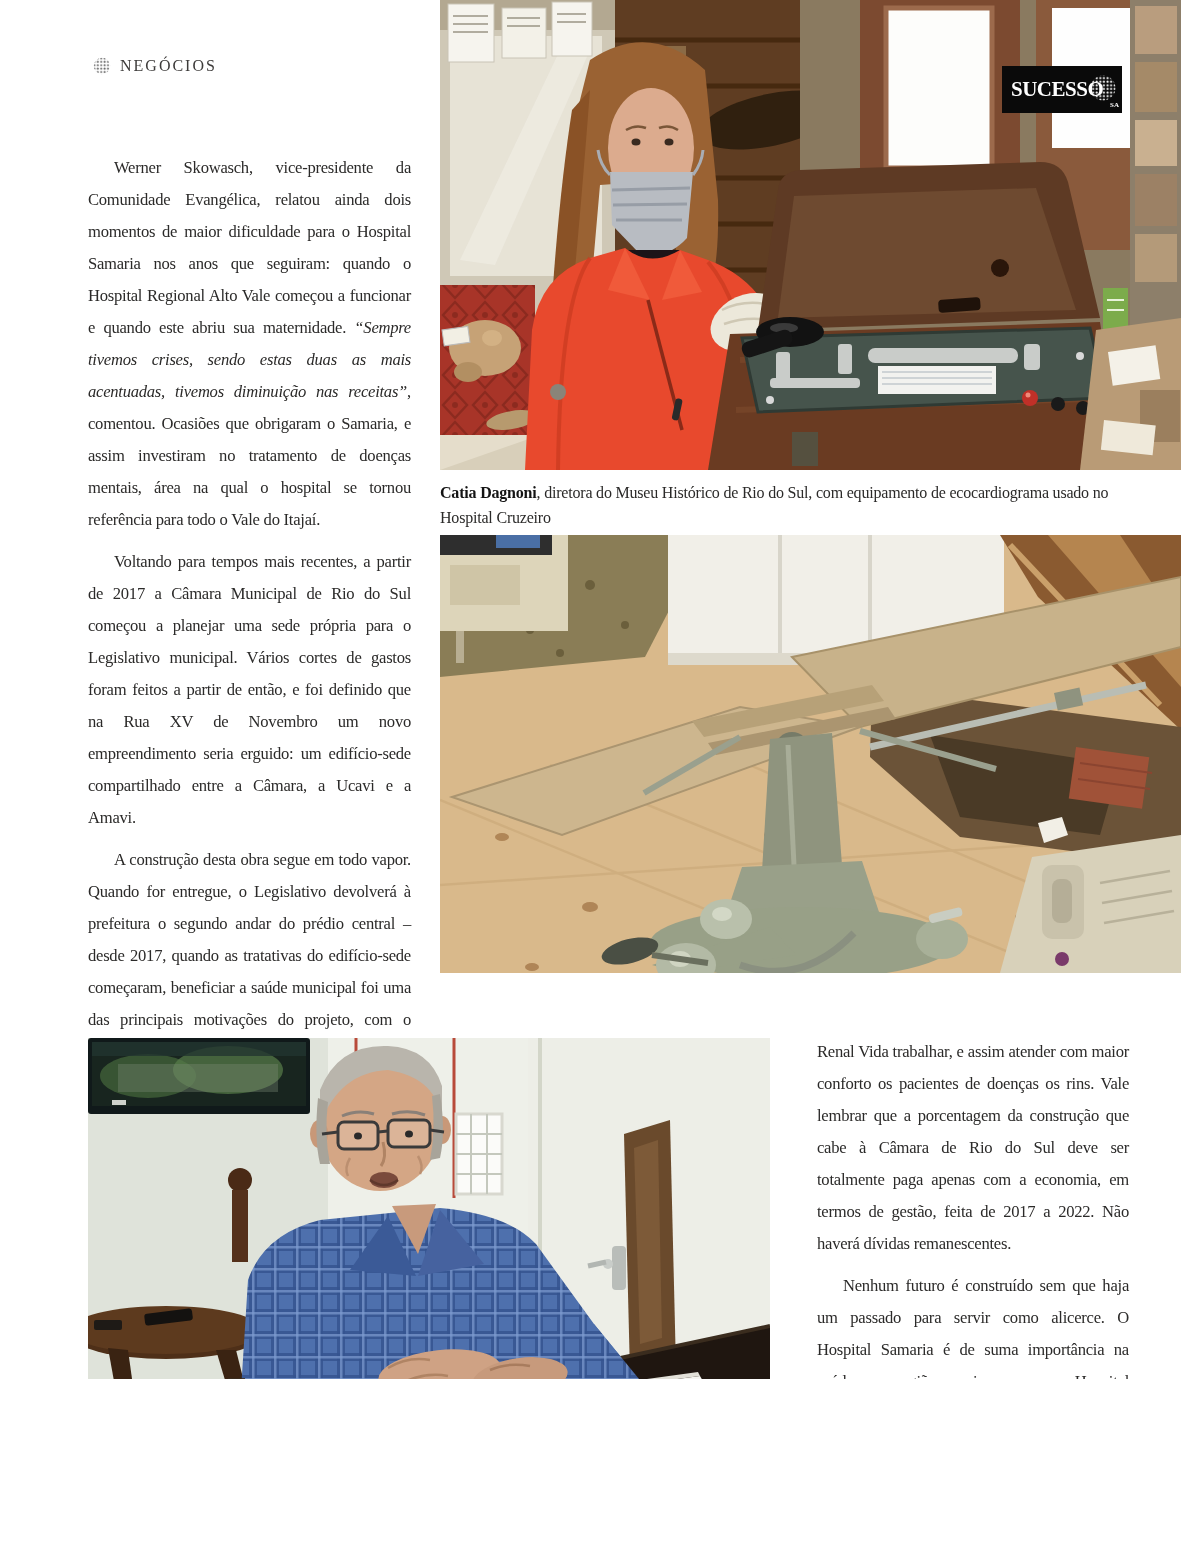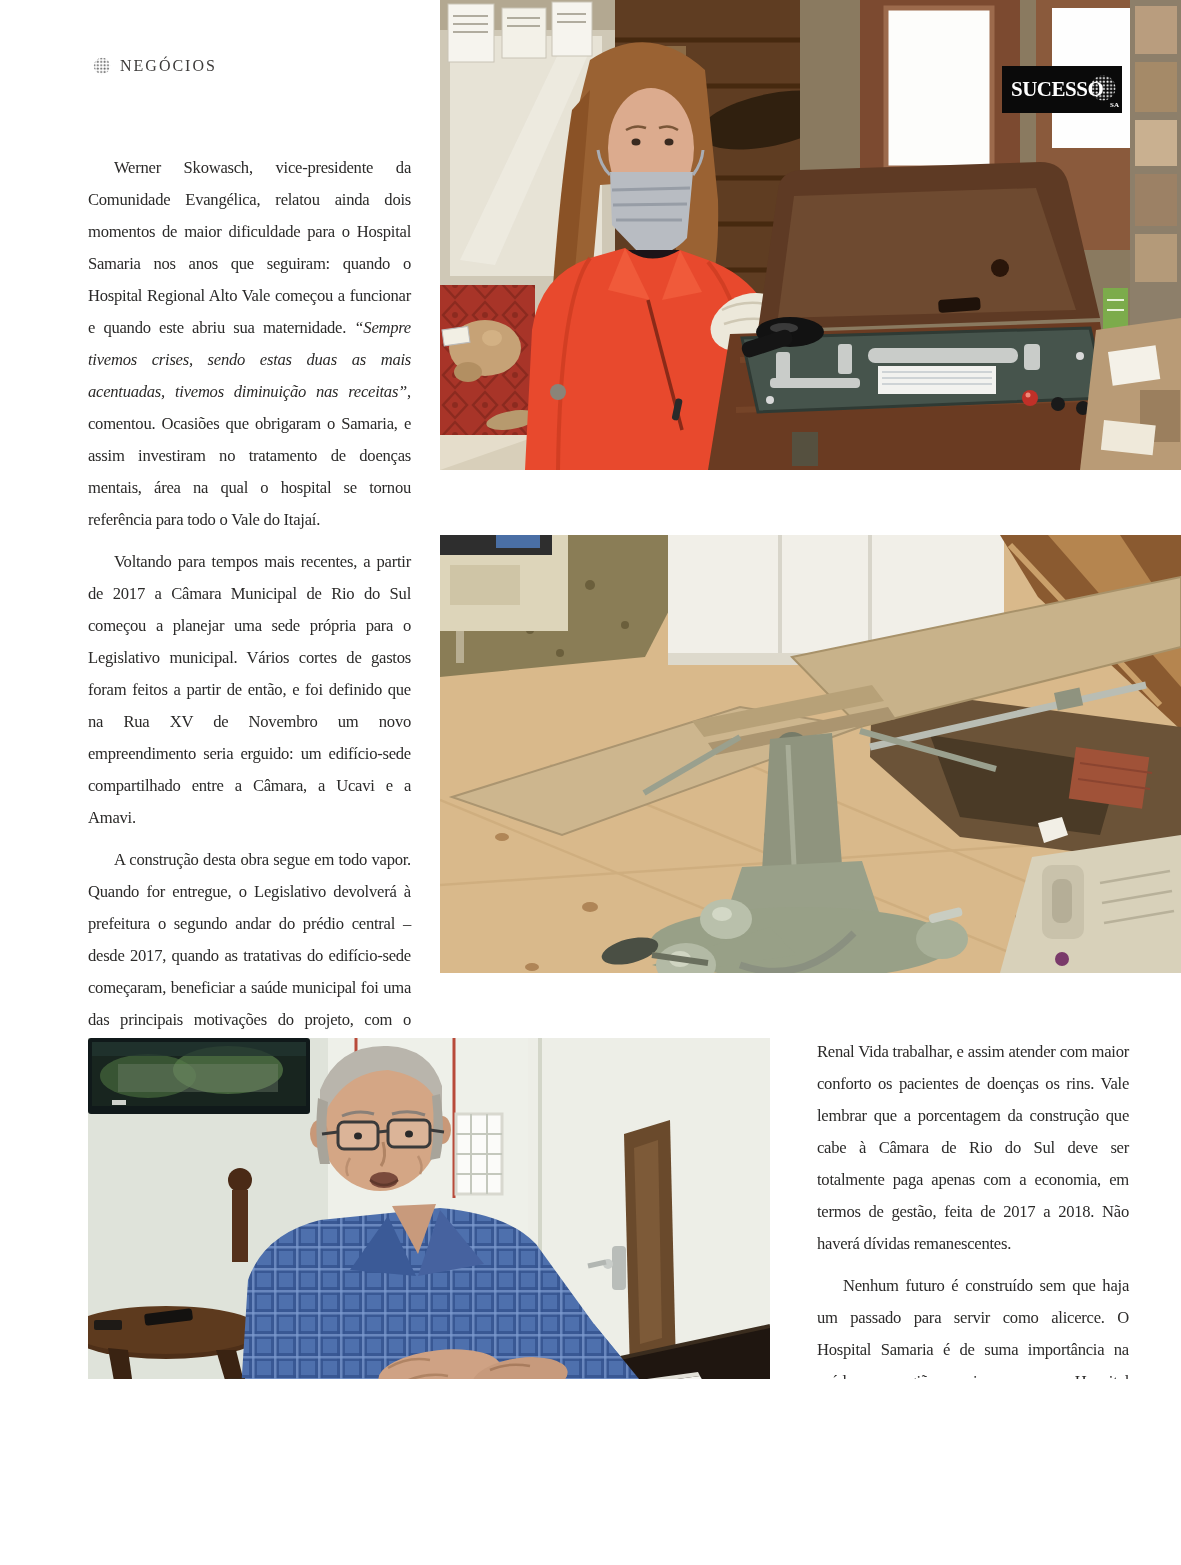--- a/index.html
+++ b/index.html
@@ -202,20 +202,23 @@
       <defs>
         <pattern id="wd" width="3.6" height="3.6" patternUnits="userSpaceOnUse">
           <circle cx="1.5" cy="1.5" r="1.05" fill="#ffffff"></circle>
         </pattern>
       </defs>
       <circle cx="15" cy="15" r="12.5" fill="url(#wd)"></circle>
     </svg>
     <span class="logo-sa">SA</span>
   </div>
 
+  <div class="caption" style="left:440px;top:481px;width:695px;">
+    <b>Catia Dagnoni</b><span>, diretora do Museu Histórico de Rio do Sul, com equipamento de ecocardiograma usado no Hospital Cruzeiro</span>
+  </div>
 
   <svg class="photo" style="left:440px;top:535px;width:741px;height:438px;" viewBox="0 0 741 438" role="img">
 
     <rect width="741" height="438" fill="#d9b98b"></rect>
     <g stroke="#c9a878" stroke-width="2.5" opacity="0.6">
       <line x1="0" y1="265" x2="420" y2="438"></line>
         <line x1="110" y1="230" x2="620" y2="438"></line>
       <line x1="0" y1="350" x2="741" y2="300"></line>
         <line x1="250" y1="205" x2="741" y2="412"></line>
     </g>
@@ -421,19 +424,19 @@
       <line x1="512" y1="364" x2="616" y2="350" stroke="#d8d6cf" stroke-width="3"></line>
       <polygon points="506,352 612,338 610,334 508,348" fill="#e2e0d8"></polygon>
     </g>
   </svg>
 
   <div class="caption" style="left:88px;top:1443px;width:660px;">
     <b>Werner Skowasch</b><span>, vice-presidente da Comunidade Evangélica</span>
   </div>
 
   <div class="col" style="left:817px;top:1036px;width:312px;">
-    <p class="noindent">Renal Vida trabalhar, e assim atender com maior conforto os pacientes de doenças os rins. Vale lembrar que a porcentagem da construção que cabe à Câmara de Rio do Sul deve ser totalmente paga apenas com a economia, em termos de gestão, feita de 2017 a 2018. Não haverá dívidas remanescentes.</p>
+    <p class="noindent">Renal Vida trabalhar, e assim atender com maior conforto os pacientes de doenças os rins. Vale lembrar que a porcentagem da construção que cabe à Câmara de Rio do Sul deve ser totalmente paga apenas com a economia, em termos de gestão, feita de 2017 a 2022. Não haverá dívidas remanescentes.</p>
     <p>Nenhum futuro é construído sem que haja um passado para servir como alicerce. O Hospital Samaria é de suma importância na saúde na região, assim como o Hospital Regional Alto Vale e toda a estrutura pública da Secretaria de Saúde de Rio do Sul e também a Renal Vida. Nesta rede de entes públicos, privados e associações, até mesmo a sede própria do Poder Legislativo municipal virá a beneficiar a qualidade de vida e bem-estar dos habitantes.</p>
   </div>
 
   <div class="footer">43 SUCESSO S/A</div>
 
 </div>
 
 </body></html>

